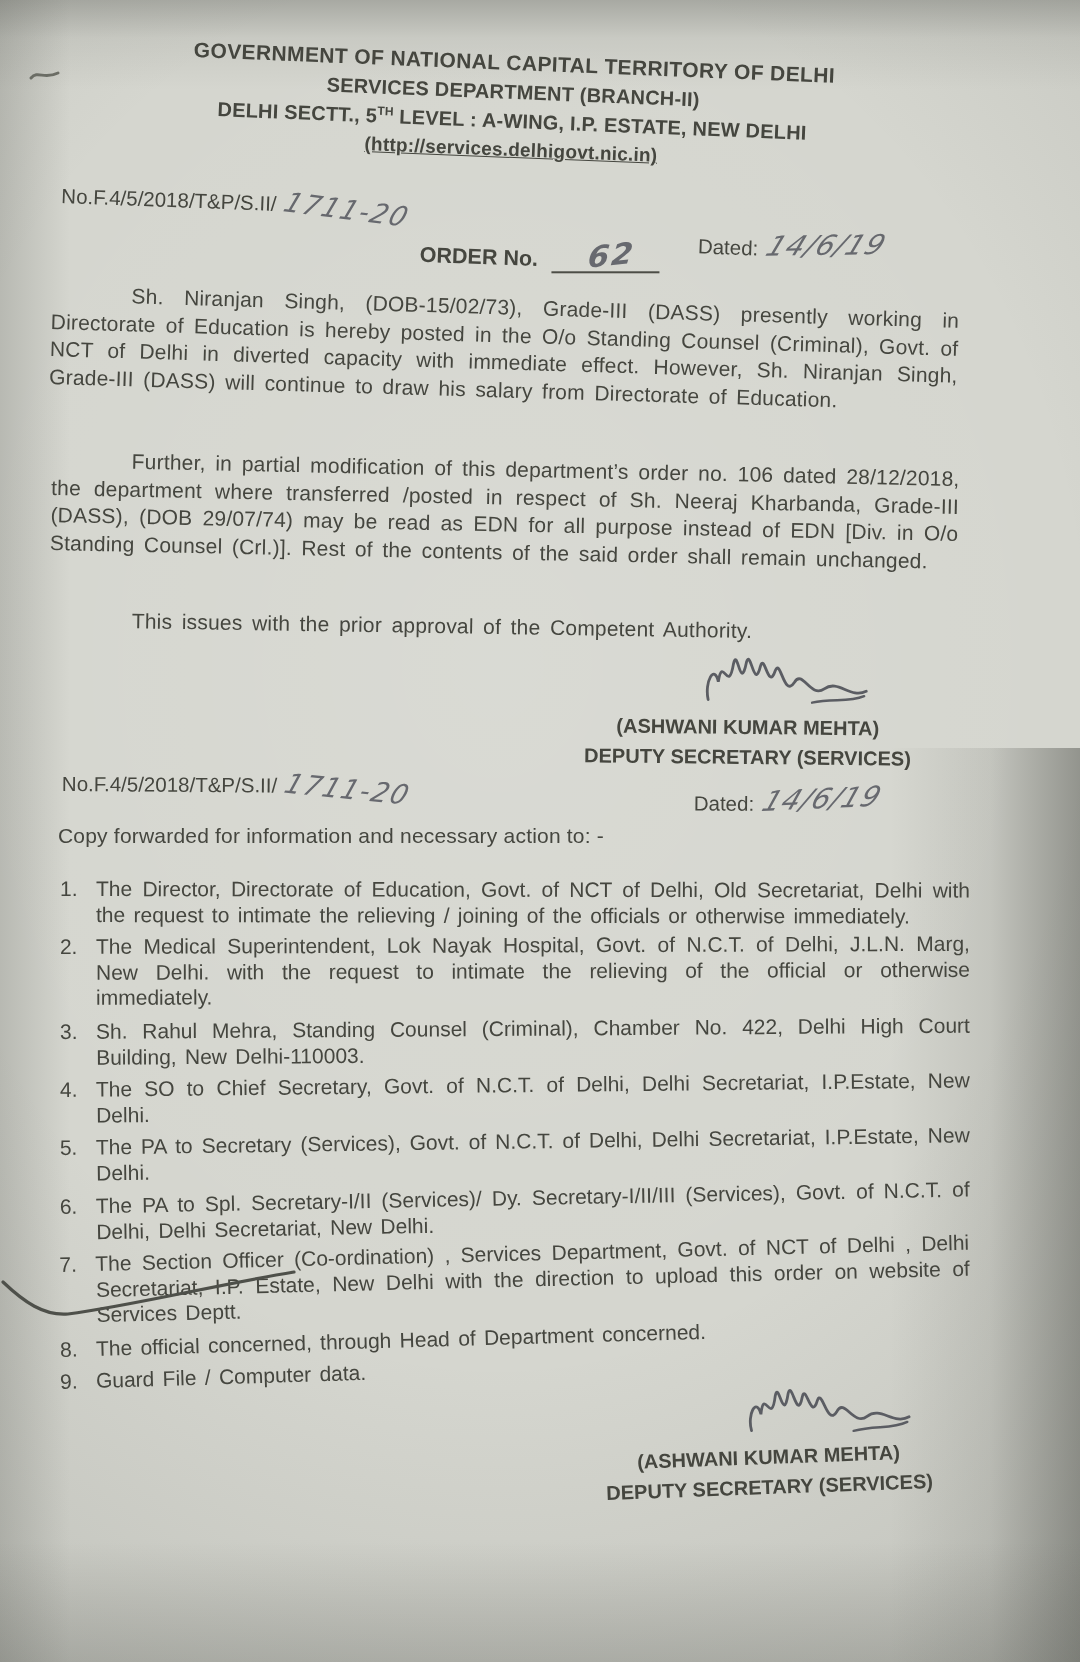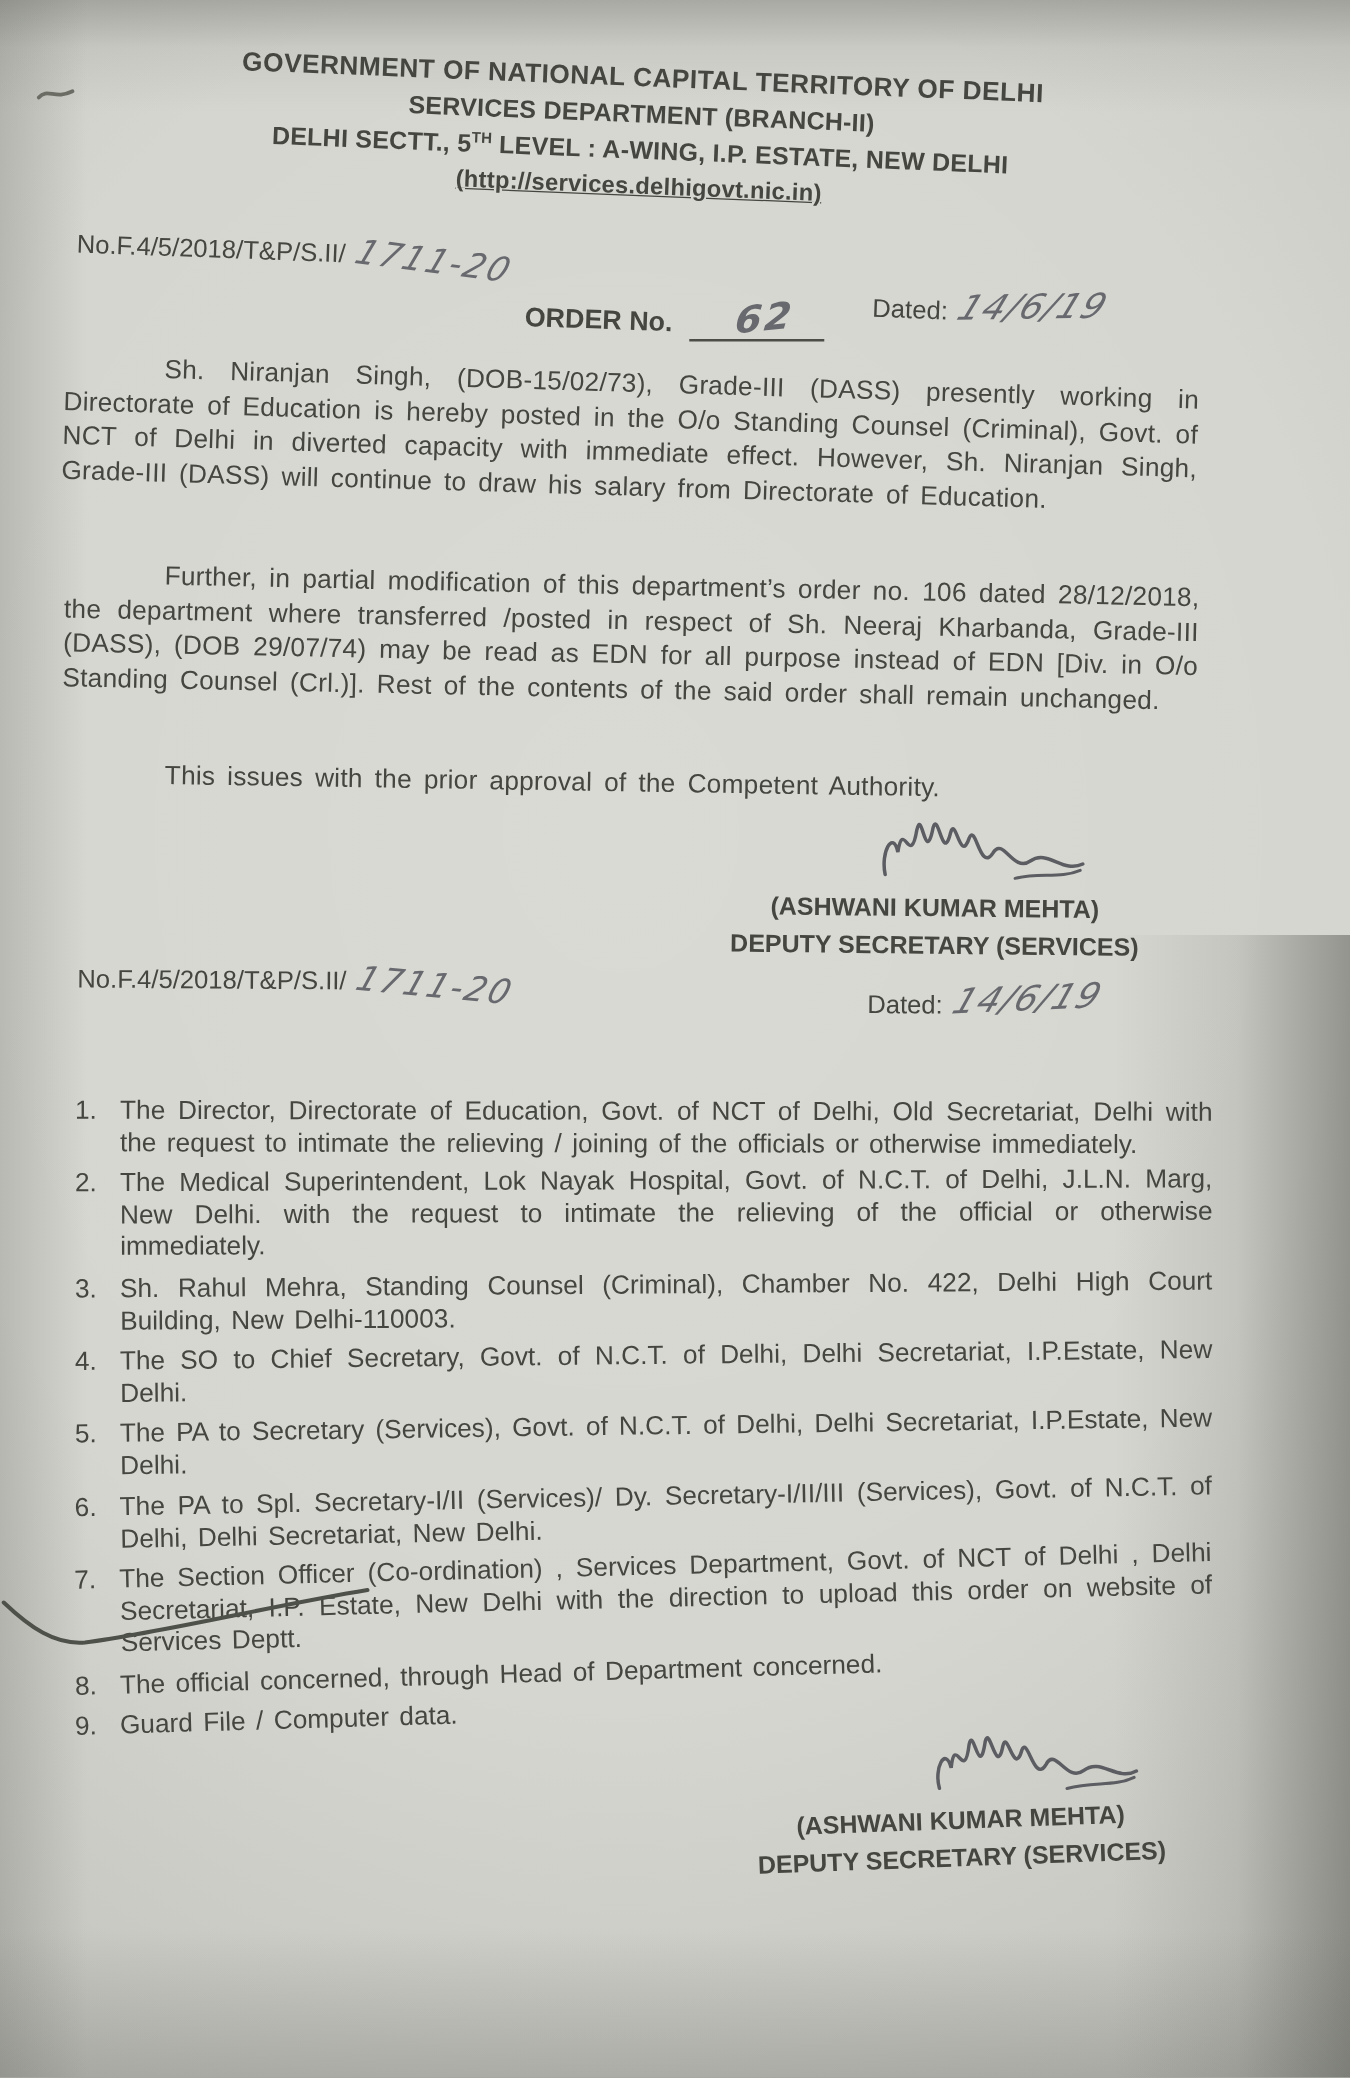--- a/index.html
+++ b/index.html
@@ -153,20 +153,21 @@
     </svg>
     <div>(ASHWANI KUMAR MEHTA)</div>
     <div>DEPUTY SECRETARY (SERVICES)</div>
   </div>
 
   <div class="refline refline-2">
     <span class="file-no"><span>No.F.4/5/2018/T&amp;P/S.II/</span><span class="hw">1711-20</span></span>
     <span class="dated"><span>Dated:</span><span class="hw hw-date">14/6/19</span></span>
   </div>
 
+  <div class="copy-intro txt">Copy forwarded for information and necessary action to: -</div>
 
   <ol class="copy-list">
     <li><span>The Director, Directorate of Education, Govt. of NCT of Delhi, Old Secretariat, Delhi with the request to intimate the relieving / joining of the officials or otherwise immediately.</span></li>
     <li><span>The Medical Superintendent, Lok Nayak Hospital, Govt. of N.C.T. of Delhi, J.L.N. Marg, New Delhi. with the request to intimate the relieving of the official or otherwise immediately.</span></li>
     <li><span>Sh. Rahul Mehra, Standing Counsel (Criminal), Chamber No. 422, Delhi High Court Building, New Delhi-110003.</span></li>
     <li><span>The SO to Chief Secretary, Govt. of N.C.T. of Delhi, Delhi Secretariat, I.P.Estate, New Delhi.</span></li>
     <li><span>The PA to Secretary (Services), Govt. of N.C.T. of Delhi, Delhi Secretariat, I.P.Estate, New Delhi.</span></li>
     <li><span>The PA to Spl. Secretary-I/II (Services)/ Dy. Secretary-I/II/III (Services), Govt. of N.C.T. of Delhi, Delhi Secretariat, New Delhi.</span></li>
     <li><span>The Section Officer (Co-ordination) , Services Department, Govt. of NCT of Delhi , Delhi Secretariat, I.P. Estate, New Delhi with the  direction  to upload this order on website of Services Deptt.</span></li>
     <li><span>The official concerned, through Head of Department concerned.</span></li>

